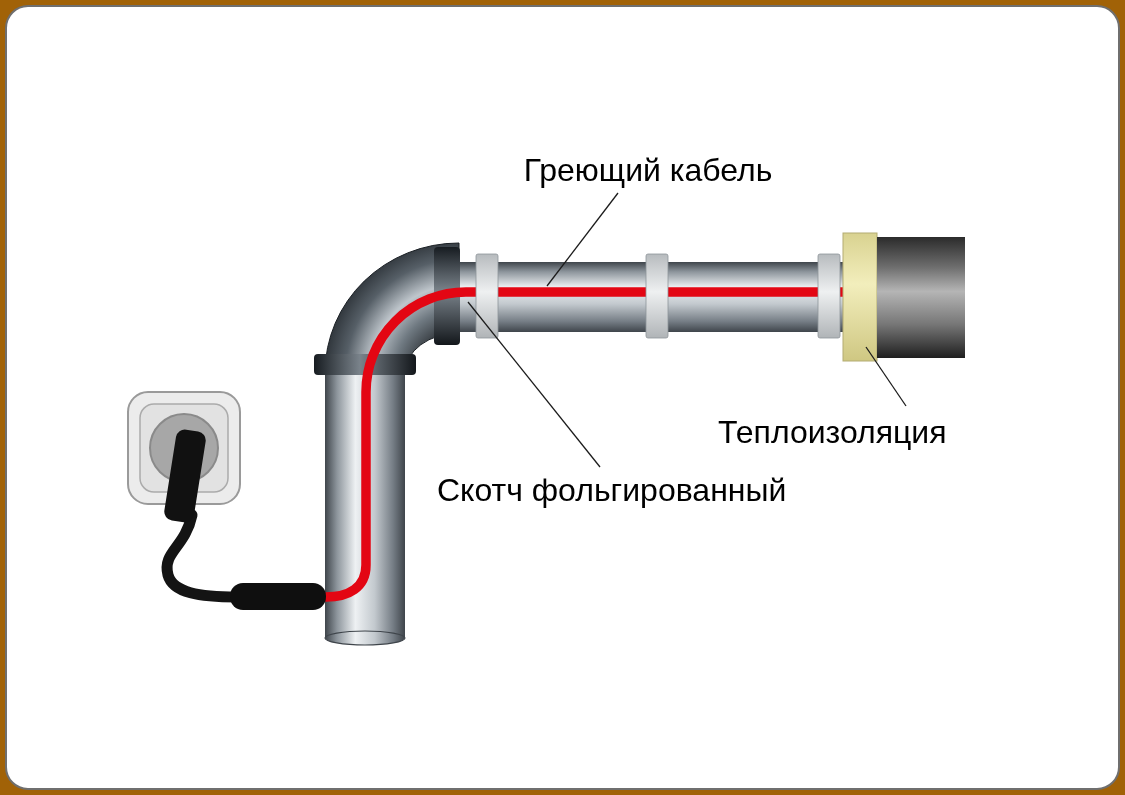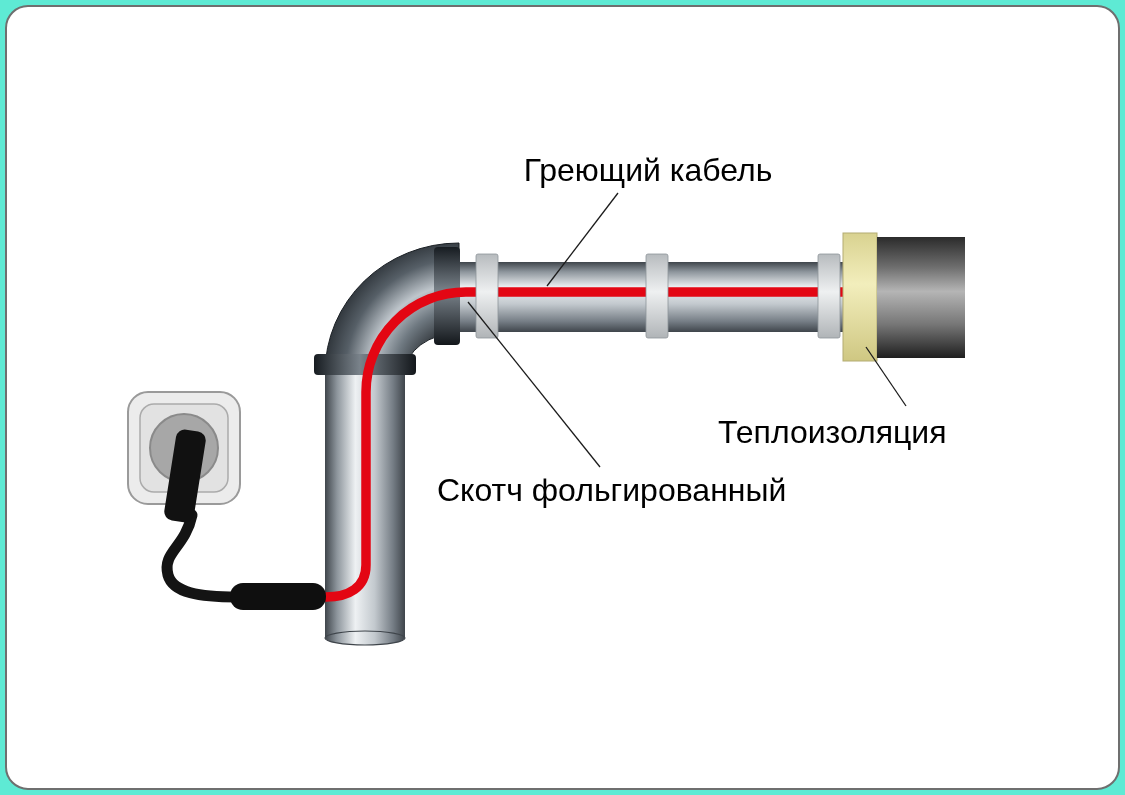--- a/index.html
+++ b/index.html
@@ -5,21 +5,21 @@
   html, body {
     margin: 0;
     padding: 0;
     background: #ffffff;
     font-family: "Liberation Sans", sans-serif;
   }
   .page {
     position: relative;
     width: 1125px;
     height: 795px;
-    background: #5eead4;
+    background: #a16207;
     overflow: hidden;
   }
   .diagram-svg {
     position: absolute;
     left: 0;
     top: 0;
     width: 1125px;
     height: 795px;
     display: block;
   }

